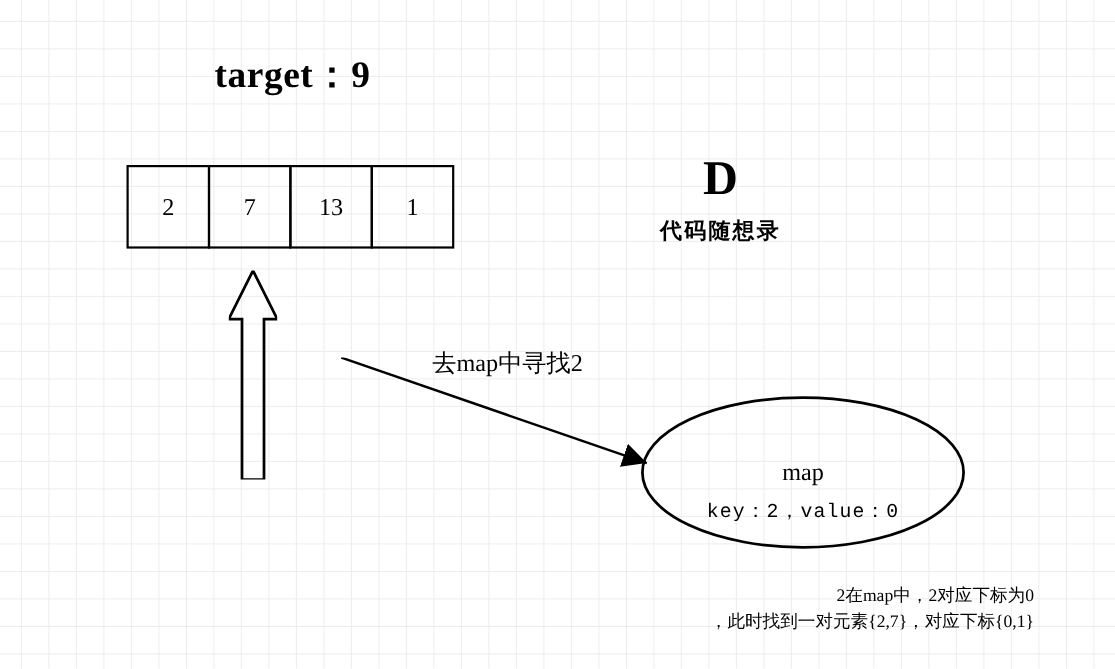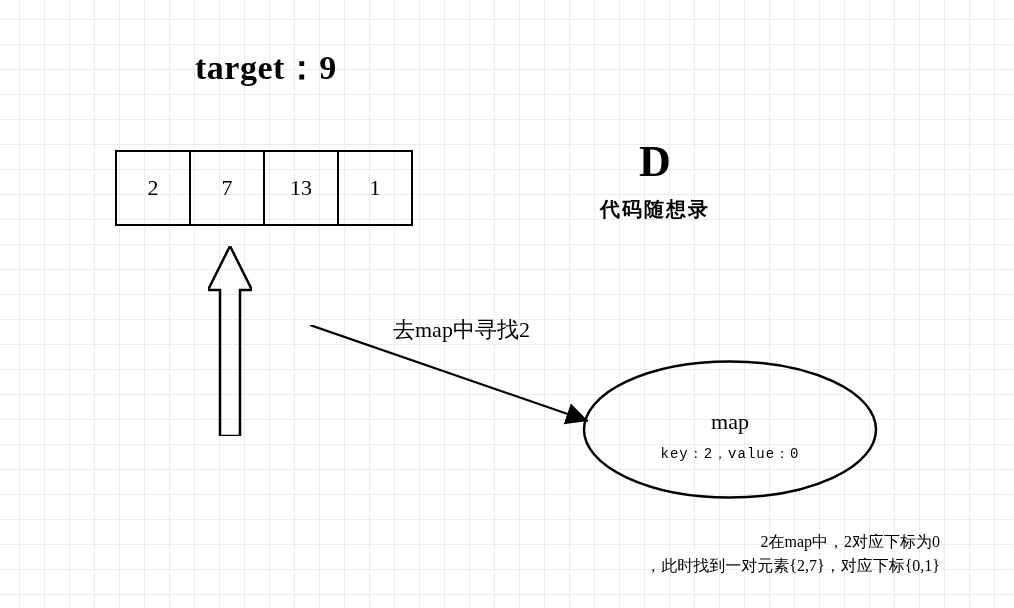--- a/index.html
+++ b/index.html
@@ -59,31 +59,31 @@
     font-size: 22px;
   }
 
   .ellipse-wrap {
     left: 580px; top: 358px;
     width: 300px; height: 143px;
   }
   .ellipse-wrap svg { position: absolute; left: 0; top: 0; }
   .ellipse-text {
     position: absolute;
-    left: 0; top: 6px;
+    left: 0; top: 16px;
     width: 100%; height: 100%;
     display: flex;
     flex-direction: column;
     align-items: center;
     justify-content: center;
     gap: 10px;
   }
   .ellipse-title { font-size: 22px; }
   .ellipse-kv {
-    font-size: 14px;
+    font-size: 18px;
     font-family: "Courier New", monospace;
     letter-spacing: 1px;
   }
 
   .right-caption {
     left: 510px; top: 530px;
     width: 430px;
     font-size: 16px;
     text-align: right;
     line-height: 1.5;

